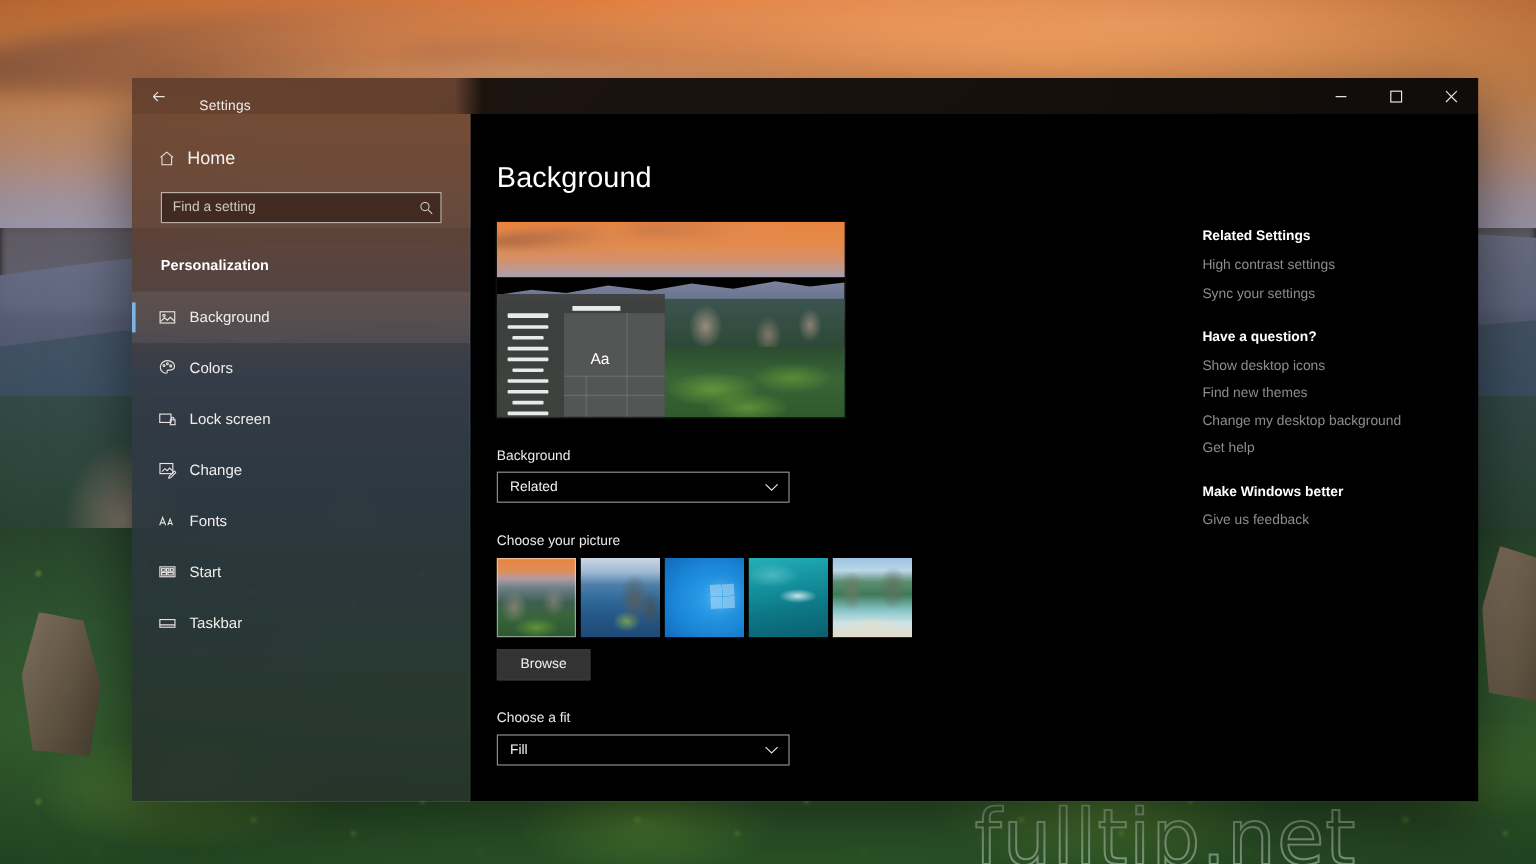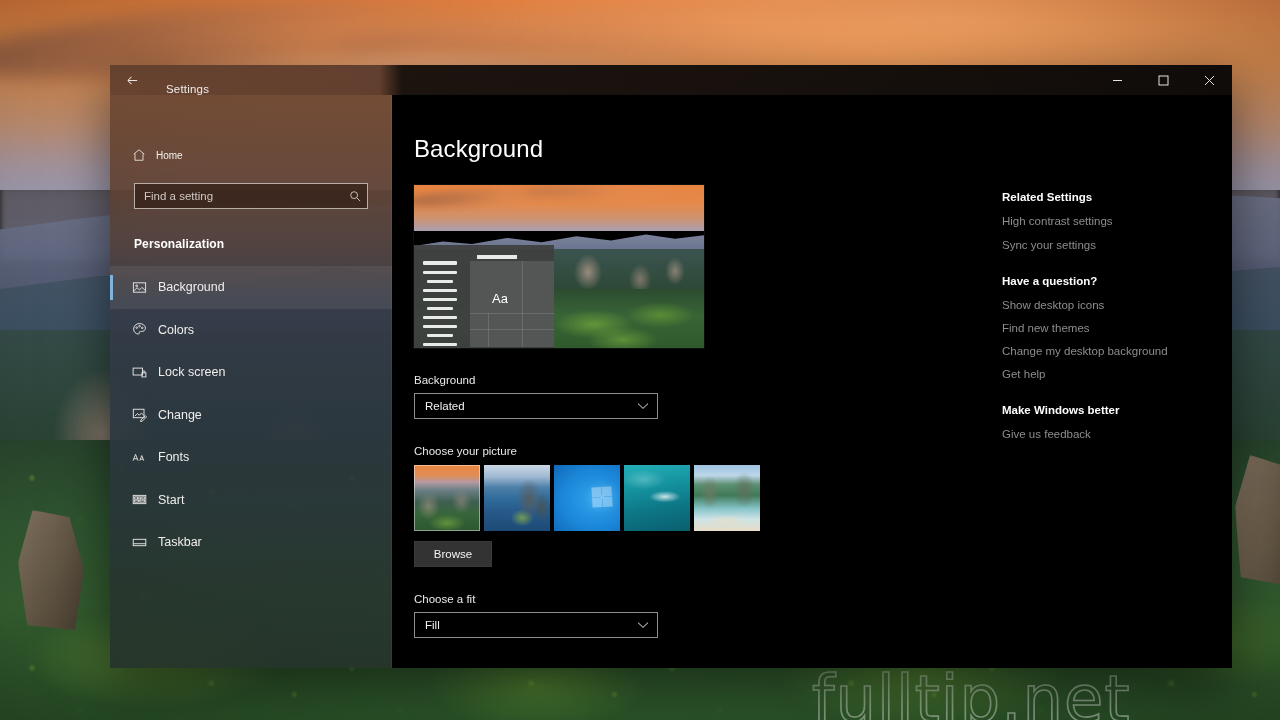--- a/index.html
+++ b/index.html
@@ -166,21 +166,21 @@
       rgba(38,52,46,.92) 86%,
       rgba(36,50,42,.93) 100%);
     padding-top: 22px;
   }
   #sidebar::after {
     content: ""; position: absolute; right: 0; top: 0; width: 1px; height: 100%;
     background: rgba(255,255,255,.05);
   }
   .nav-home {
     display: flex; align-items: center; height: 30px;
-    padding-left: 22px; color: #f2efec; font-size: 10px; margin-top: 23px;
+    padding-left: 22px; color: #f2efec; font-size: 15px;
   }
   .nav-home .ico { width: 24px; display: flex; align-items: center; color: #eae6e2; }
 
   #search-wrap { padding: 13px 24px 0 24px; }
   #search-box {
     height: 26px; display: flex; align-items: center;
     background: rgba(42,24,16,.62);
     border: 1px solid rgba(232,226,220,.72);
     padding: 0 6px 0 9px;
   }

